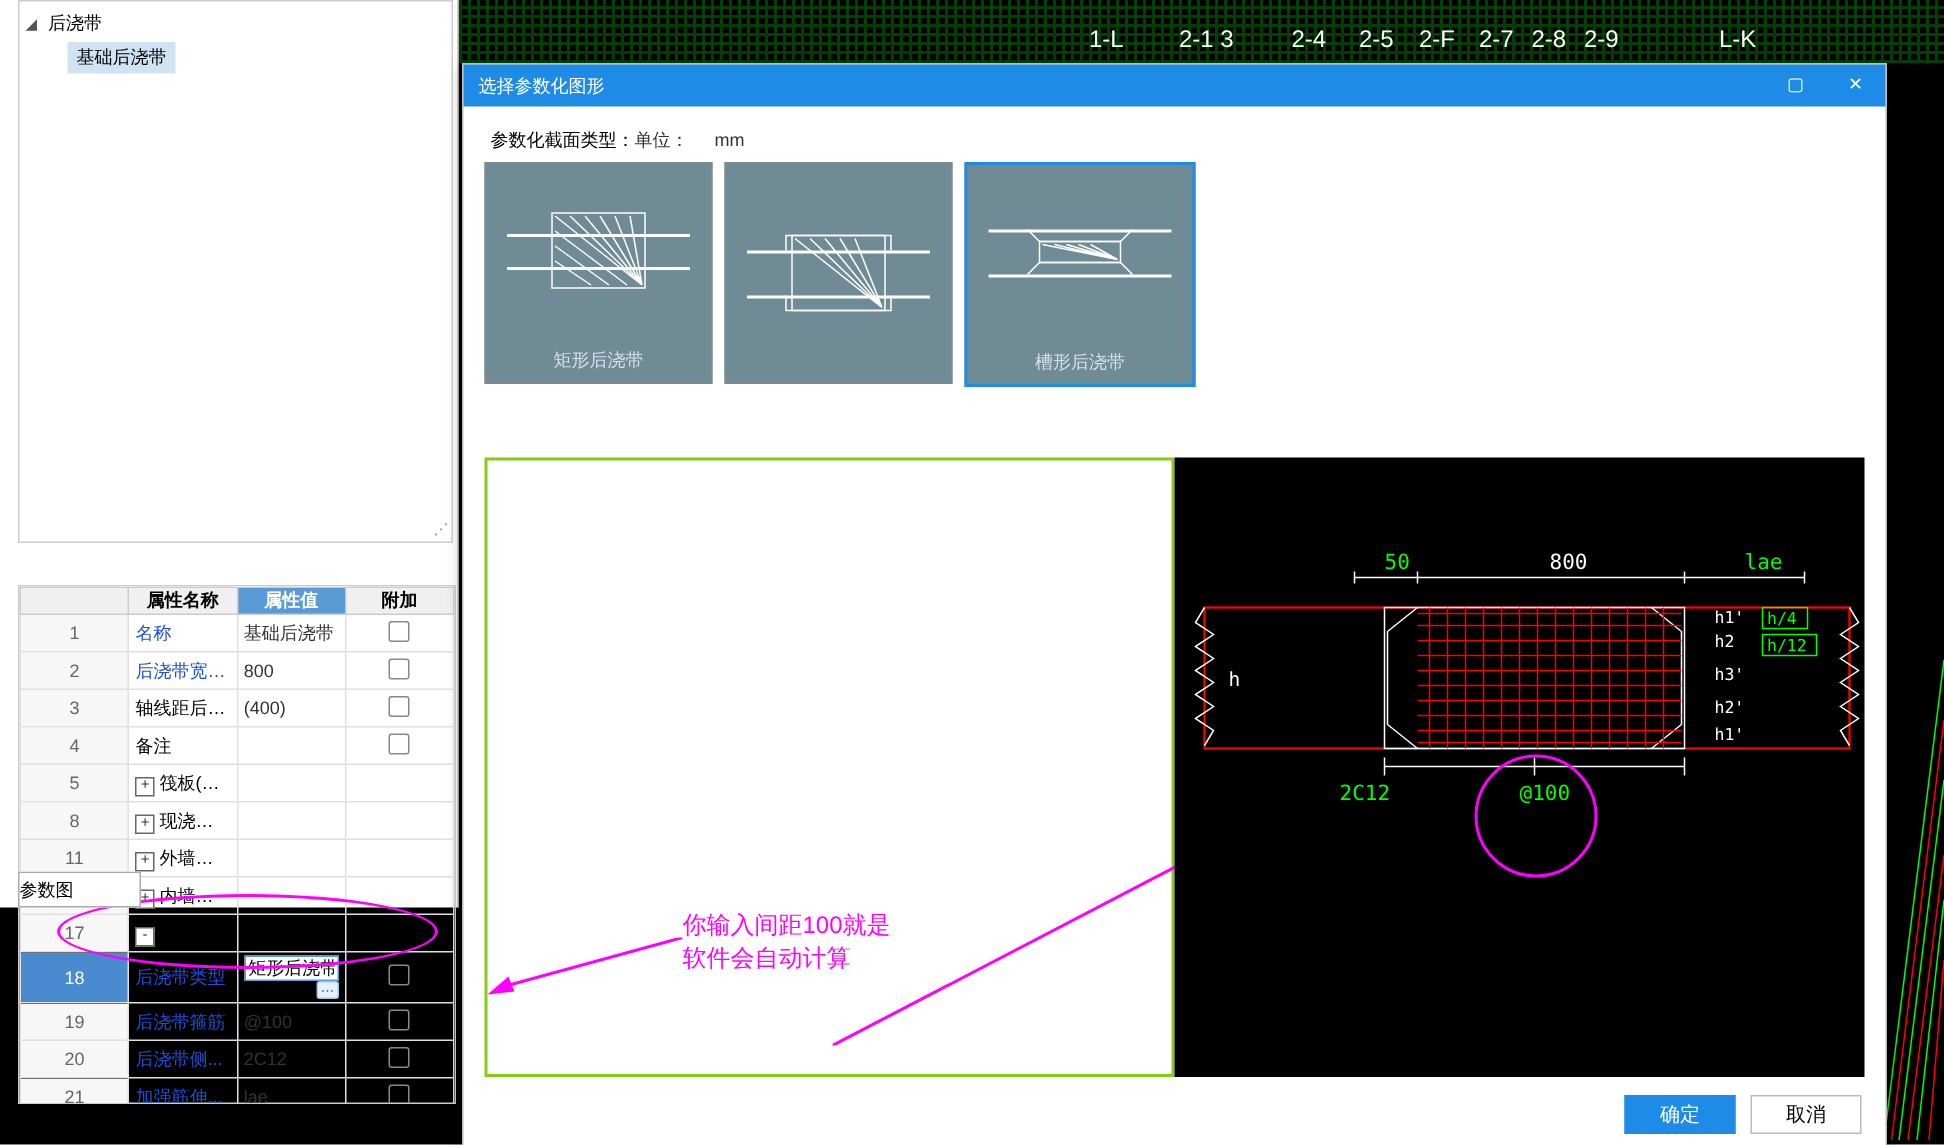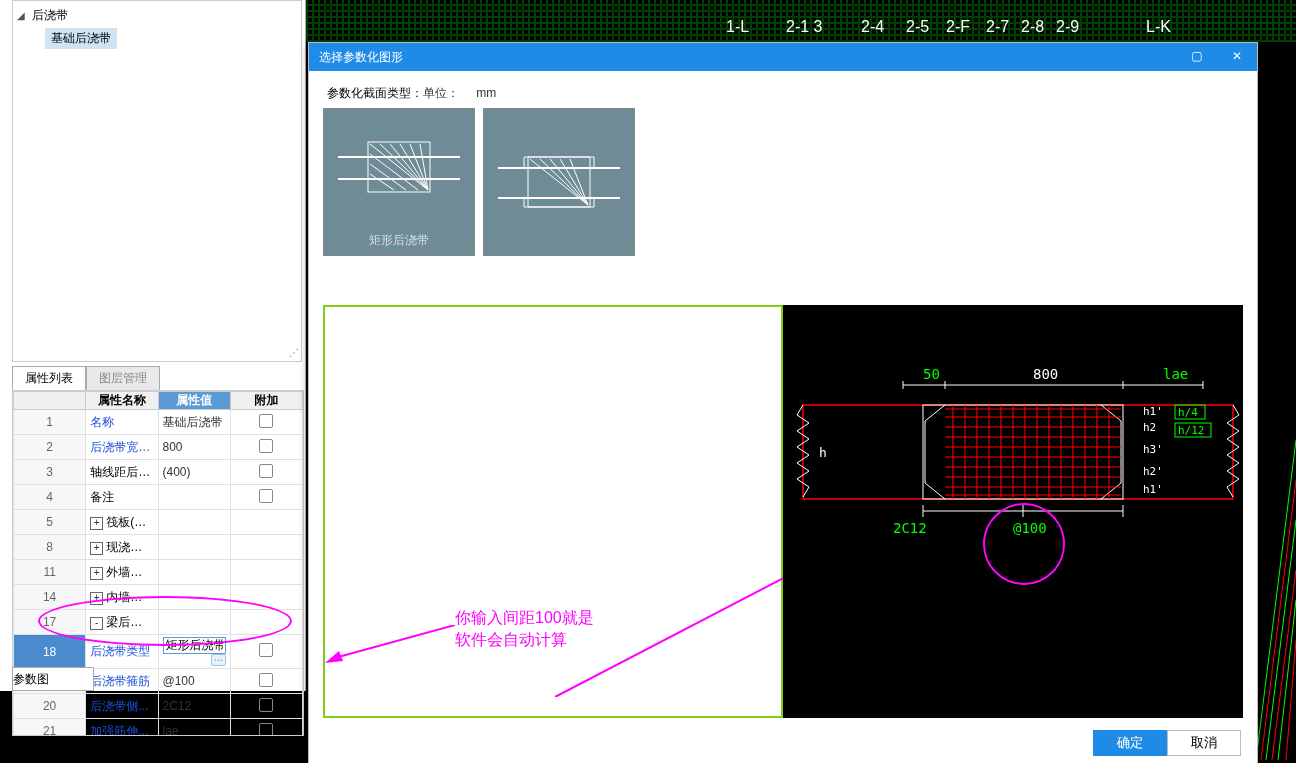--- a/index.html
+++ b/index.html
@@ -1,18 +1,18 @@
 <!DOCTYPE html>
 <html><head>
 <meta charset="utf-8">
 <style>
 html,body{margin:0;padding:0;font-family:"Microsoft YaHei",Arial,sans-serif;font-size:12px;background:#f0f0f0;overflow:hidden}
 #stage{position:relative;width:1296px;height:763px;background:#000}
 
-.left-panel{position:absolute;left:0;top:0;width:305px;height:691px;background:#fff;border-right:1px solid #aaa}
+.left-panel{position:absolute;left:0;top:0;width:305px;height:605px;background:#fff;border-right:1px solid #aaa}
 .tree-area{position:absolute;left:12px;top:0;width:288px;height:360px;border:1px solid #ccc;background:#fff;overflow:auto}
 .tree-root{padding:6px 4px}
 .tree-root .arrow{font-size:10px;color:#555;margin-right:4px}
 .tree-child{display:inline-block;margin:4px 0 0 28px;padding:2px 6px;background:#cfe3f3}
 .resize-grip{position:absolute;right:2px;top:346px;font-size:10px;color:#888}
 
 .prop-tabs{position:absolute;left:12px;top:366px;width:290px;height:24px;display:flex;border-bottom:1px solid #aaa}
 .prop-tab{padding:3px 12px;border:1px solid #aaa;border-bottom:none;background:#e9e9e9;color:#888;cursor:pointer}
 .prop-tab.active{background:#fff;color:#000}
 
@@ -58,21 +58,21 @@
 .card .shape{flex:1;display:flex;align-items:center;justify-content:center}
 .card .lbl{height:30px;text-align:center;color:#d6def2;line-height:30px}
 .sect-svg{width:130px;height:90px}
 
 .dlg-lower{position:absolute;left:14px;right:14px;top:262px;bottom:46px;display:flex}
 .dlg-left{flex:1;background:#fff;border:2px solid #84cc16;position:relative}
 .dlg-right{width:460px;background:#000;position:relative}
 .annot-text{position:absolute;left:130px;top:300px;color:magenta;font-size:16px;line-height:22px;pointer-events:none}
 .annot-arrow1{position:absolute;left:0;top:318px;width:130px;height:40px;pointer-events:none}
 .annot-arrow2{position:absolute;left:230px;top:160px;width:440px;height:230px;pointer-events:none}
-.dlg-btns{position:absolute;right:16px;bottom:8px;display:flex;}
+.dlg-btns{position:absolute;right:16px;bottom:8px;display:flex;gap:10px}
 .dlg-btns button{width:74px;height:26px;border:1px solid #bbb;background:#fff;cursor:pointer}
 .dlg-btns button.primary{background:#1e8be6;color:#fff;border-color:#1e8be6}
 
 
 .sec-draw{position:absolute;inset:0}
 .sec-draw text{font-family:monospace}
 .circle-annot{position:absolute;left:200px;top:198px;width:78px;height:78px;border:2px solid magenta;border-radius:50%;pointer-events:none}
 </style>
 </head>
 <body>
@@ -105,24 +105,20 @@
   <div class="left-panel">
     <div class="tree-area">
       <div class="tree-root">
         <span class="arrow">◢</span>
         <span>后浇带</span><br>
         <span class="tree-child">基础后浇带</span>
       </div>
       <span class="resize-grip">⋰</span>
     </div>
 
-    <div class="prop-tabs">
-      <div class="prop-tab active">属性列表</div>
-      <div class="prop-tab">图层管理</div>
-    </div>
 
     <div class="prop-grid">
       <table id="grid-table">
         <thead>
             <tr>
           <th></th>
           <th>属性名称</th>
           <th class="sel">属性值</th>
           <th>附加</th>
         </tr>
@@ -245,20 +241,32 @@
       <div class="card">
         <div class="shape">
           <svg class="sect-svg" viewBox="0 0 130 90">
               <rect x="4" y="30" width="122" height="2" fill="#fff"></rect>
               <rect x="4" y="60" width="122" height="2" fill="#fff"></rect>
               <path d="M30 30 v-10 h70 v10 M30 60 v10 h70 v-10" fill="none" stroke="#fff"></path>
               <path d="M34 20 h62 v50 h-62 z" fill="none" stroke="#fff"></path>
               <path d="M36 22 l58 46 M46 22 l48 46 M56 22 l38 46 M66 22 l28 46 M76 22 l18 46" stroke="#fff" fill="none"></path>
             </svg>
         </div>
+      </div>
+      <div class="card sel">
+        <div class="shape">
+          <svg class="sect-svg" viewBox="0 0 130 90">
+              <rect x="4" y="30" width="122" height="2" fill="#fff"></rect>
+              <rect x="4" y="60" width="122" height="2" fill="#fff"></rect>
+              <path d="M30 30 l8 8 h54 l8 -8 M30 60 l8 -8 h54 l8 8" fill="none" stroke="#fff"></path>
+              <path d="M38 38 h54 v14 h-54 z" fill="none" stroke="#fff"></path>
+              <path d="M40 40 l50 10 M48 40 l42 10 M56 40 l34 10 M64 40 l26 10 M72 40 l18 10" stroke="#fff" fill="none"></path>
+            </svg>
+        </div>
+        <div class="lbl">槽形后浇带</div>
       </div>
     </div>
 
     <div class="dlg-lower">
       <div class="dlg-left">
         <div class="annot-text">
           <span>你输入间距100就是</span><br>
           <span>软件会自动计算</span>
         </div>
         <svg class="annot-arrow1" viewBox="0 0 130 40">

